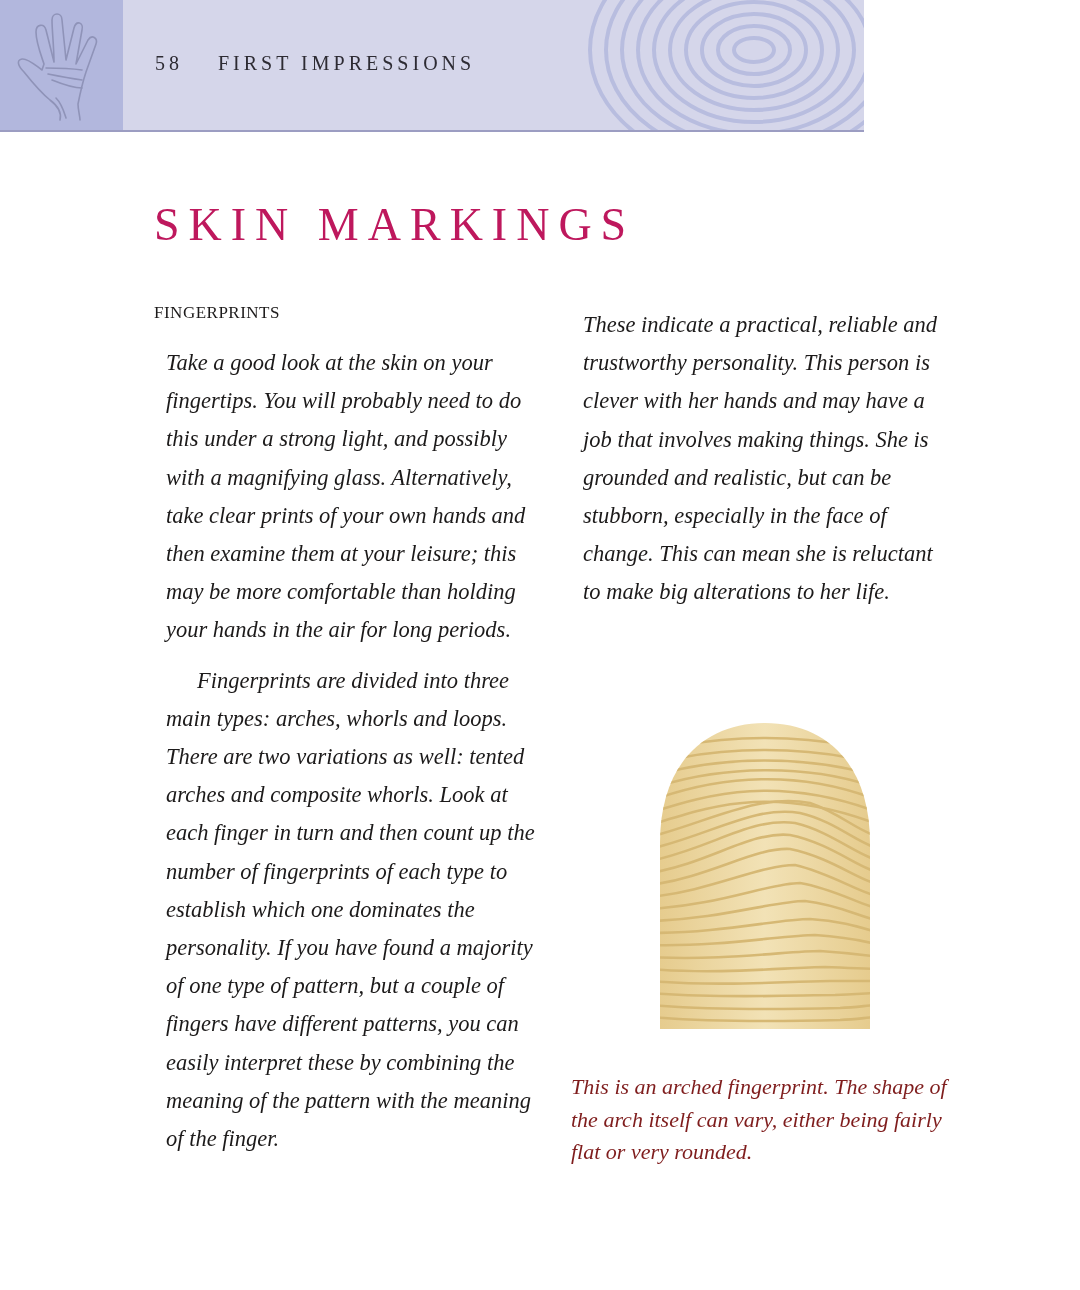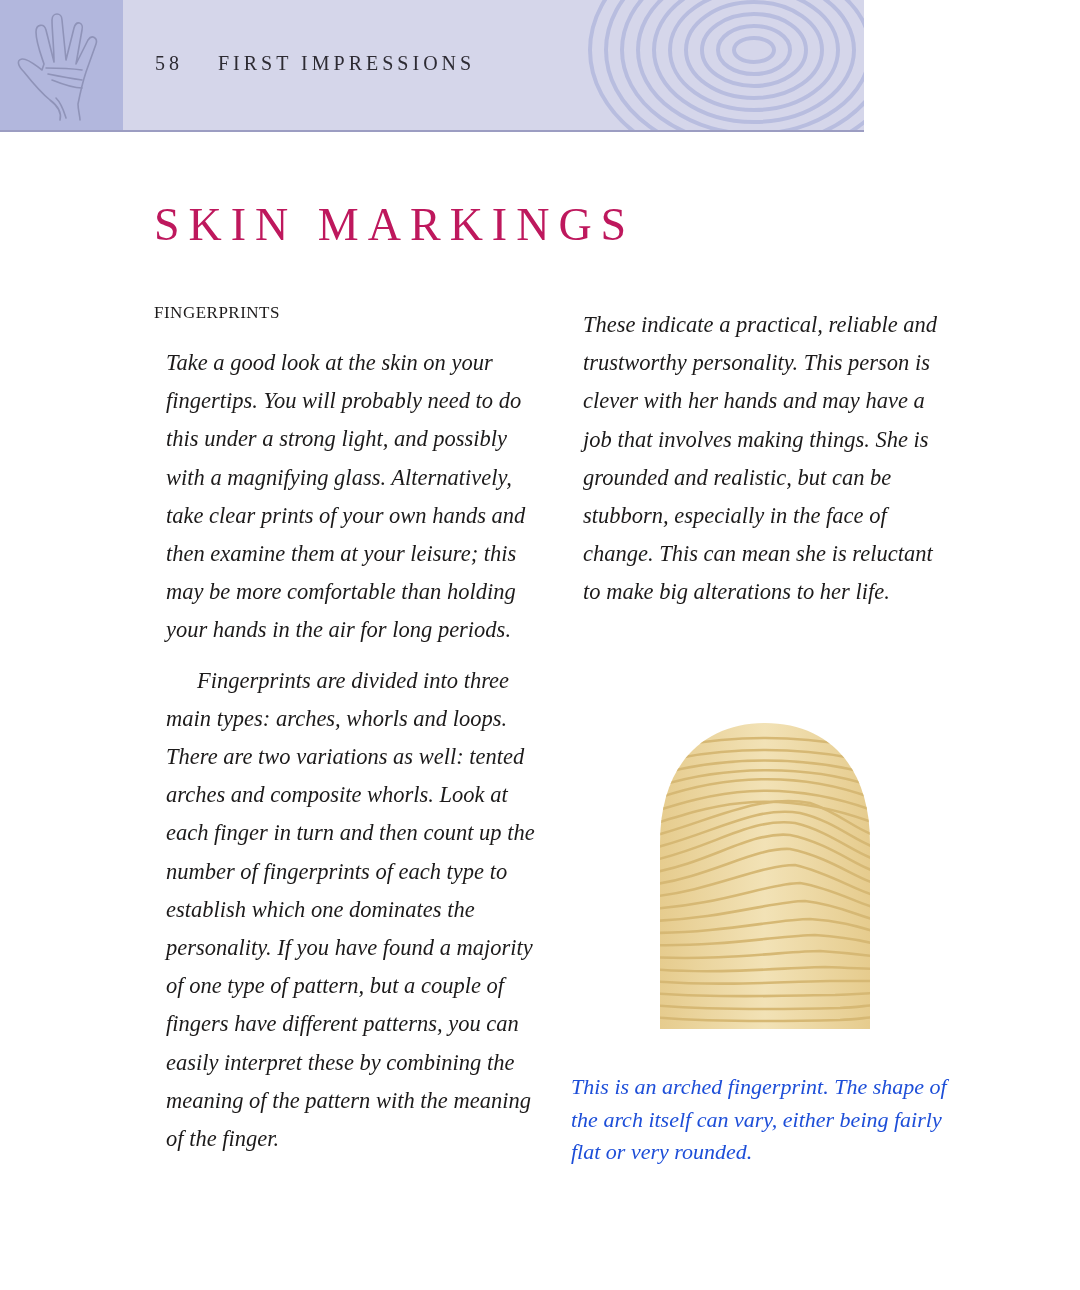--- a/index.html
+++ b/index.html
@@ -28,21 +28,21 @@
     .col.left { left: 154px; top: 294px; }
     .col.right { left: 571px; top: 294px; }
     .subhead { font-size: 17px; letter-spacing: 1px; line-height: 38px; }
     .subhead.small-caps { letter-spacing: 0.5px; }
     .subhead.spaced { letter-spacing: 3px; font-weight: bold; }
     p { margin: 12px; font-style: italic; }
     p.indent { text-indent: 31px; }
     .finger { position: absolute; left: 660px; top: 723px; }
     .caption {
       position: absolute; left: 571px; top: 1071px; width: 400px; font-style: italic;
-      font-size: 22px; line-height: 32.5px; color: #1d4ed8;
+      font-size: 22px; line-height: 32.5px; color: #7f1d1d;
     }
   </style>
 </head>
 <body>
 
 <div class="header">
   <div class="hand-box">
     <svg width="104" height="116" viewBox="0 0 104 116" fill="none" stroke="#8f93b8" stroke-width="1.6" stroke-linecap="round" stroke-linejoin="round">
       <path d="M50 112 C52 104 48 98 40 92 C30 84 22 74 14 64 C8 58 6 52 12 51 C18 50 26 58 32 62 L34 56 C30 44 26 34 26 24 C26 16 34 15 36 22 L44 54 C44 40 42 22 42 12 C42 4 52 4 52 12 L56 52 L64 20 C66 12 74 14 72 22 L66 56 L78 32 C82 26 88 30 86 36 L76 64 C72 76 70 86 68 96 C68 102 70 108 70 112"></path>
       <path d="M36 60 C46 60 58 60 72 62"></path>

